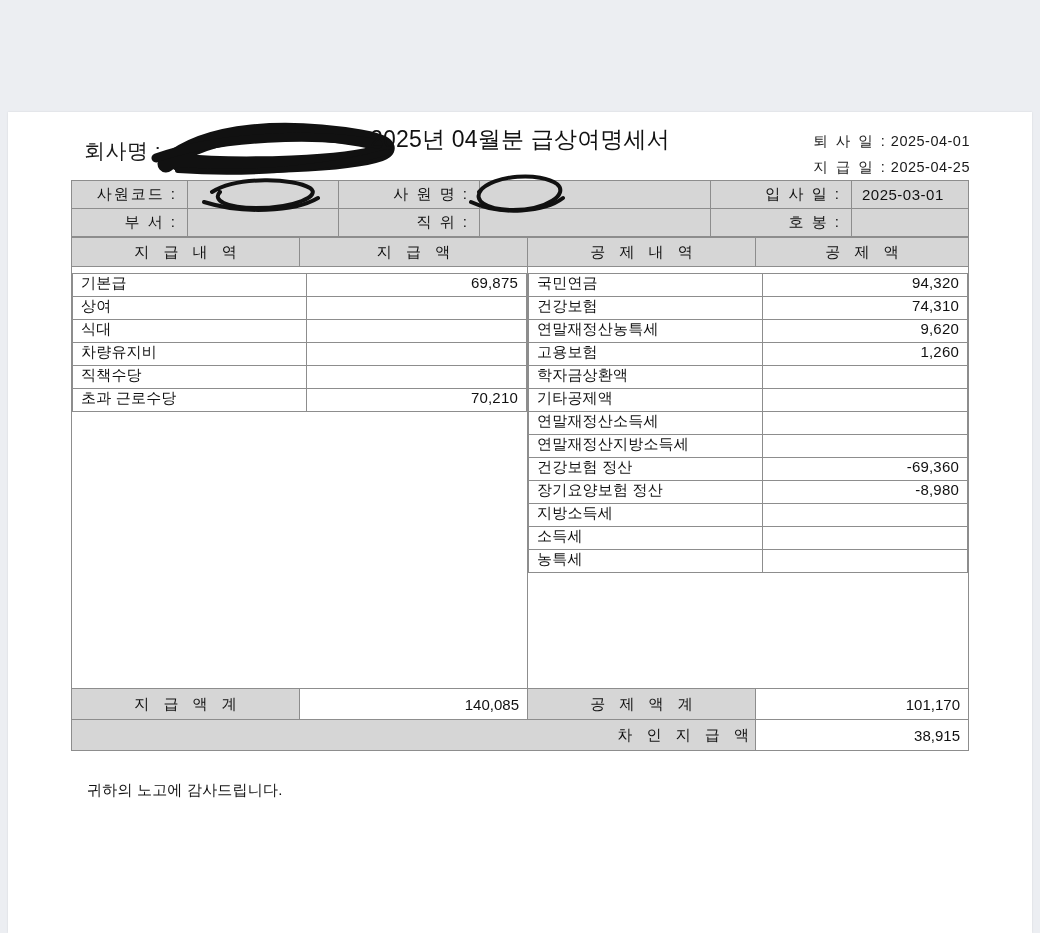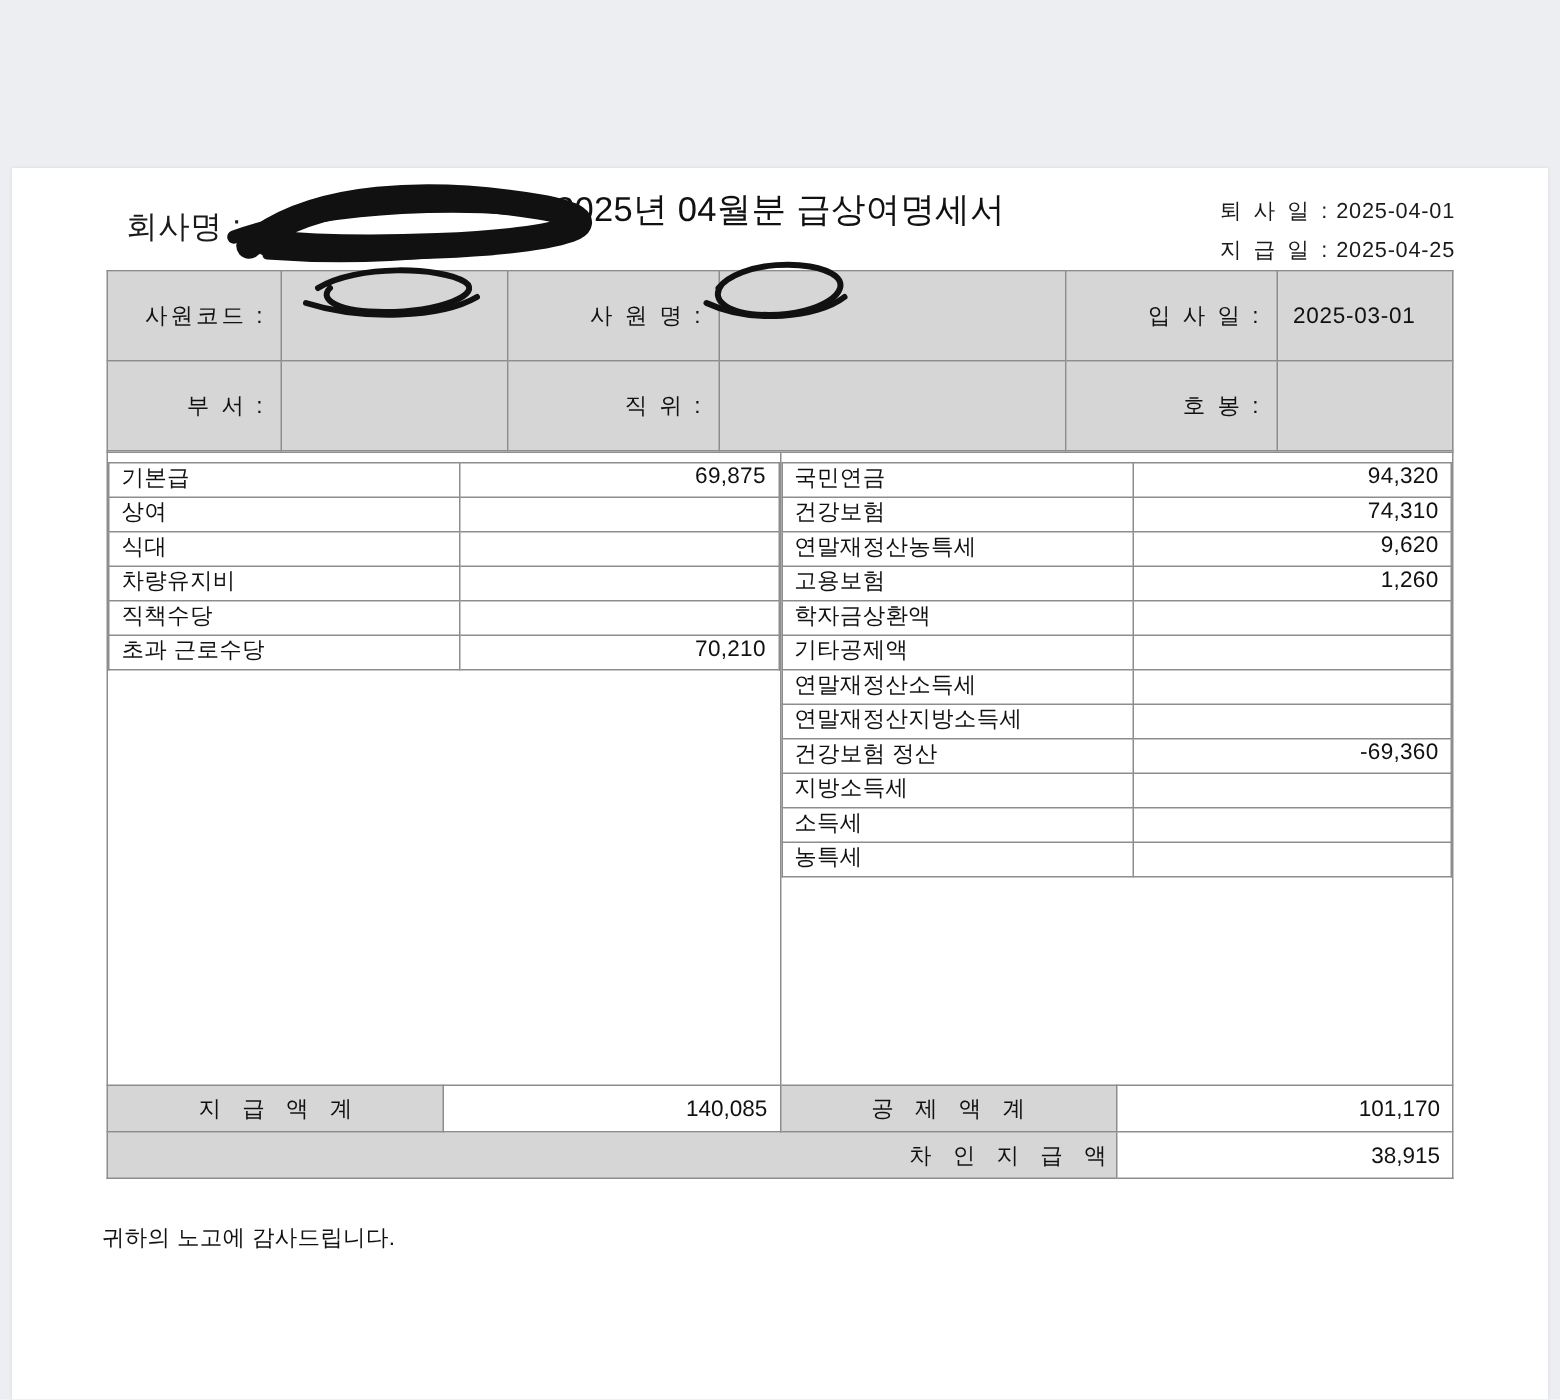--- a/index.html
+++ b/index.html
@@ -66,21 +66,21 @@
     width: 898px;
     margin: 0 0 0 63px;
     table-layout: fixed;
   }
   .info-table td {
     background: #d6d6d6;
     border: 1px solid #8d8d8d;
     height: 27px;
     font-size: 15px;
     color: #111;
-    padding: 16px 10px;
+    padding: 0 10px;
     vertical-align: middle;
   }
   .info-lbl { text-align: right; white-space: nowrap; letter-spacing: 2px; }
   .info-val { text-align: left; white-space: nowrap; letter-spacing: 0.5px; }
 
   
   .main-table {
     border-collapse: collapse;
     width: 898px;
     margin: 0 0 0 63px;
@@ -134,21 +134,21 @@
     height: 28px;
     letter-spacing: 5px;
     text-indent: 5px;
   }
   .net-val {
     text-align: right;
     padding-right: 8px;
     height: 28px;
   }
   .footer-note {
-    margin: 30px 0 0 60px;
+    margin: 30px 0 0 79px;
     font-size: 15px;
     color: #111;
     letter-spacing: 0.2px;
   }
 </style>
 </head>
 <body>
 
 <div class="page">
 
@@ -209,20 +209,26 @@
     <svg class="scribble" style="left:455px; top:-12px;" width="110" height="52" viewBox="0 0 110 52">
       <g fill="none" stroke="#111" stroke-linecap="round" stroke-width="4">
         <path d="M16,24 C30,6 78,4 94,16 C106,26 84,42 50,42 C22,42 10,32 18,22"></path>
         <path d="M8,34 C38,48 82,44 100,30"></path>
       </g>
     </svg>
   </div>
 
   <table class="main-table">
     <tbody>
+        <tr>
+      <th style="width:225px;">지 급 내 역</th>
+      <th style="width:225px;">지 급 액</th>
+      <th style="width:225px;">공 제 내 역</th>
+      <th>공 제 액</th>
+    </tr>
     <tr>
       <td class="body-cellwrap" colspan="2" style="height:415px;">
         <table class="inner">
           <tbody>
                 <tr>
                   <td class="cell-item" style="width:225px;">기본급</td>
                   <td class="cell-amt">69,875</td>
                 </tr>
           <tr>
                   <td class="cell-item">상여</td>
@@ -278,20 +284,24 @@
                   <td class="cell-item">연말재정산소득세</td>
                   <td class="cell-amt"></td>
                 </tr>
           <tr>
                   <td class="cell-item">연말재정산지방소득세</td>
                   <td class="cell-amt"></td>
                 </tr>
           <tr>
                   <td class="cell-item">건강보험 정산</td>
                   <td class="cell-amt">-69,360</td>
+                </tr>
+          <tr>
+                  <td class="cell-item">장기요양보험 정산</td>
+                  <td class="cell-amt">-8,980</td>
                 </tr>
           <tr>
                   <td class="cell-item">지방소득세</td>
                   <td class="cell-amt"></td>
                 </tr>
           <tr>
                   <td class="cell-item">소득세</td>
                   <td class="cell-amt"></td>
                 </tr>
           <tr>

